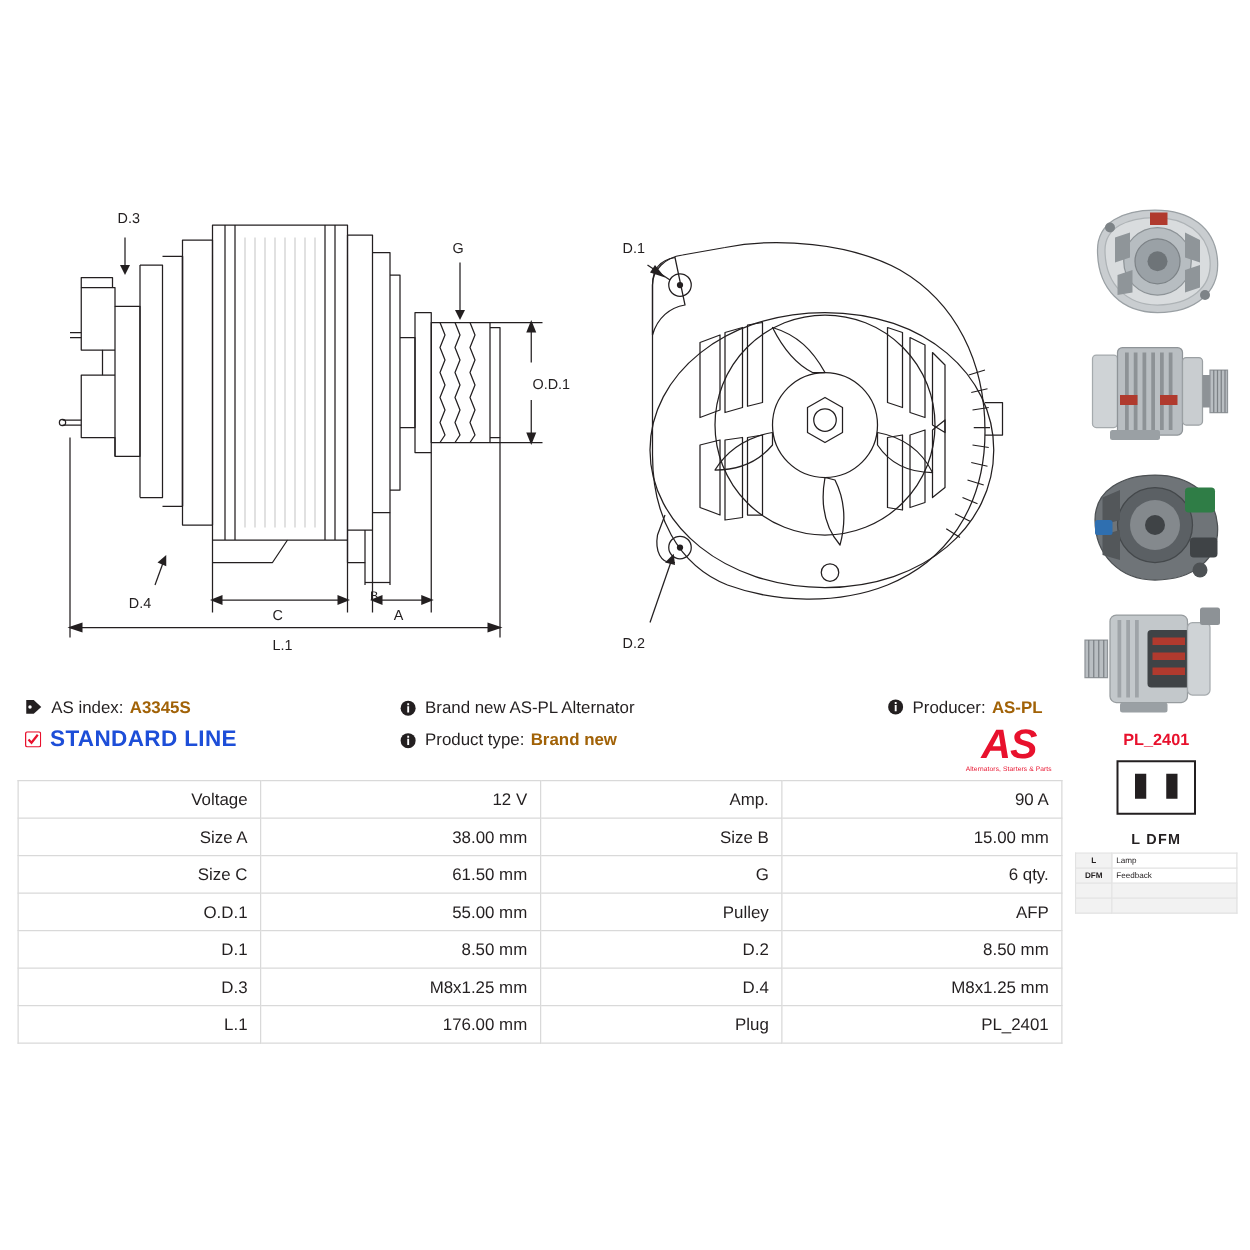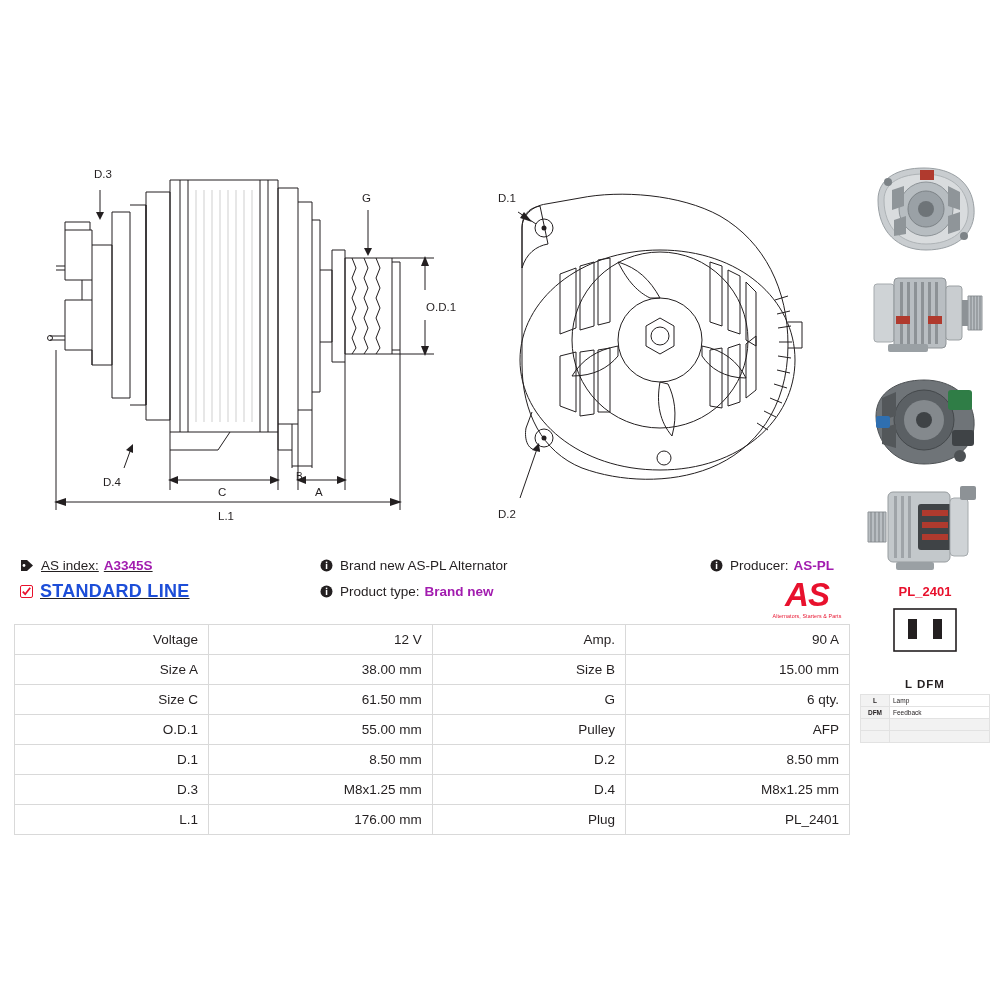--- a/index.html
+++ b/index.html
@@ -43,25 +43,25 @@
   .info-row {
     display: flex;
     align-items: center;
     height: 26px;
   }
   .info-col {
     display: flex;
     align-items: center;
     font-size: 13.5px;
   }
-  .col-1 { width: 300px; text-decoration: underline; }
-  .col-2 { width: 390px; }
+  .col-1 { width: 300px; }
+  .col-2 { width: 390px; align-items: flex-end; }
   .col-3 { width: 140px; }
   .info-label { color: #231f20; }
-  .info-strong { font-weight: bold; color: #a21caf; }
+  .info-strong { font-weight: bold; color: #a16207; }
   .icon-tag, .icon-info, .icon-check {
     display: inline-block;
     margin-right: 7px;
     flex: 0 0 auto;
     line-height: 1;
   }
   .icon-tag svg, .icon-info svg, .icon-check svg { display: block; }
   .standard-line {
     color: #1d4ed8;
     font-weight: bold;
@@ -137,21 +137,21 @@
   .plug-diagram {
     width: 130px;
     height: 62px;
     position: relative;
   }
   .plug-pins {
     text-align: center;
     font-size: 11.5px;
     font-weight: bold;
     letter-spacing: 1px;
-    margin-top: 13px;
+    margin-top: 1px;
   }
   .plug-table {
     width: 130px;
     border-collapse: collapse;
     font-size: 6.5px;
     margin-top: 4px;
   }
   .plug-table td {
     border: 1px solid #e2e2e2;
     height: 11px;

